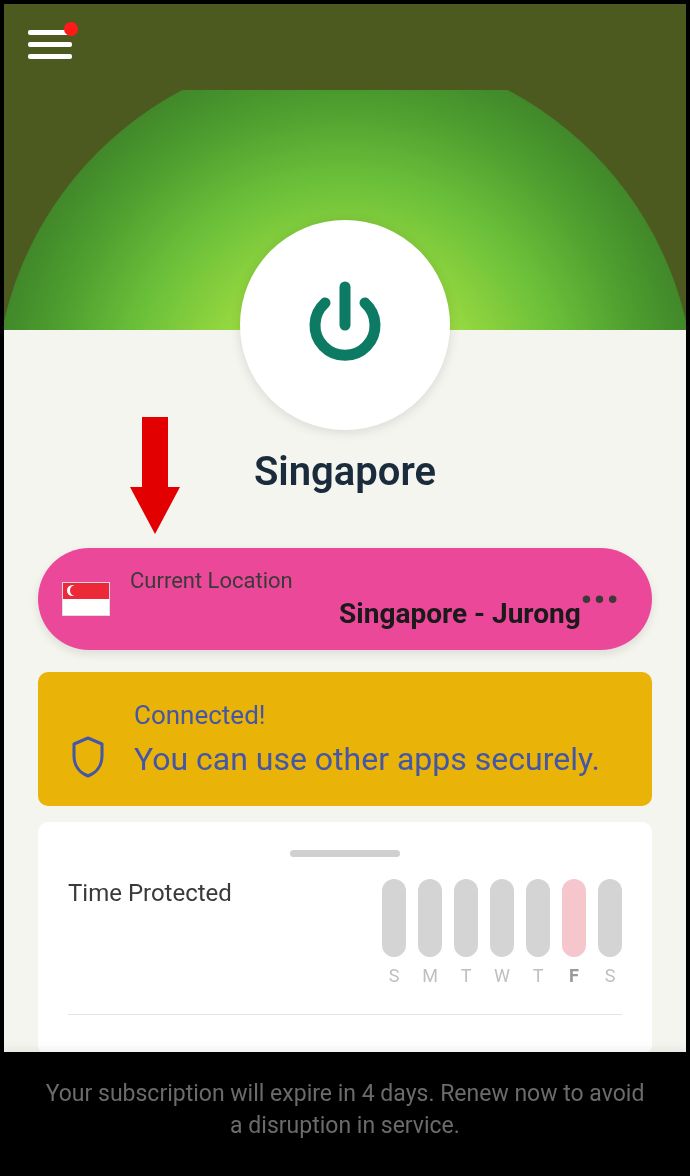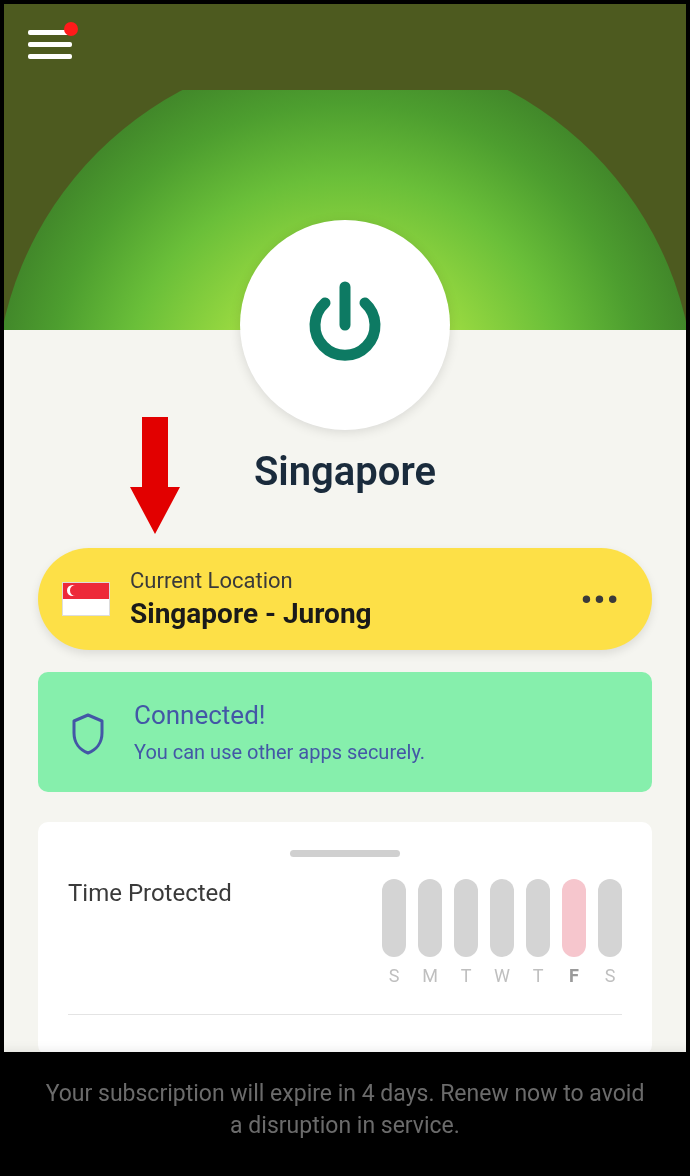--- a/index.html
+++ b/index.html
@@ -102,21 +102,21 @@
     position: absolute;
     top: 412px;
     left: 120px;
     z-index: 6;
   }
   .location-card {
     position: absolute;
     top: 548px;
     left: 38px;
     right: 38px;
-    background: #fde047;
+    background: #ec4899;
     border-radius: 52px;
     padding: 20px 32px 20px 24px;
     display: flex;
     align-items: center;
     box-shadow: 0 4px 10px rgba(0,0,0,0.1);
     cursor: pointer;
     z-index: 5;
   }
   .flag {
     width: 48px;
@@ -138,43 +138,43 @@
   .flag .crescent::after {
     content: "";
     position: absolute;
     top: 0; left: 3px;
     width: 11px; height: 11px;
     border-radius: 50%;
     background: #ed2939;
   }
   .location-text { flex: 1; }
   .location-label { font-size: 22px; color: #3a3a3a; margin-bottom: 4px; }
-  .location-value { font-size: 28px; font-weight: 700; color: #1a1a1a; }
+  .location-value { font-size: 28px; font-weight: 700; color: #1a1a1a; text-align: right; }
   .more-dots {
     font-size: 30px;
     letter-spacing: 2px;
     color: #3a3a3a;
     font-weight: 900;
     cursor: pointer;
   }
   .info-card {
     position: absolute;
     top: 672px;
     left: 38px;
     right: 38px;
-    background: #86efac;
+    background: #eab308;
     border-radius: 10px;
     padding: 28px 32px;
     display: flex;
-    align-items: center;
+    align-items: flex-end;
     z-index: 5;
   }
   .shield-icon { margin-right: 28px; flex-shrink: 0; margin-top: 4px; }
   .info-title { font-size: 26px; color: #4357a6; margin-bottom: 10px; }
-  .info-sub { font-size: 20px; color: #4357a6; }
+  .info-sub { font-size: 32px; color: #4357a6; }
   .stats-card {
     position: absolute;
     top: 822px;
     left: 38px;
     right: 38px;
     background: #fff;
     border-radius: 10px;
     padding: 28px 30px 40px 30px;
     z-index: 5;
   }

